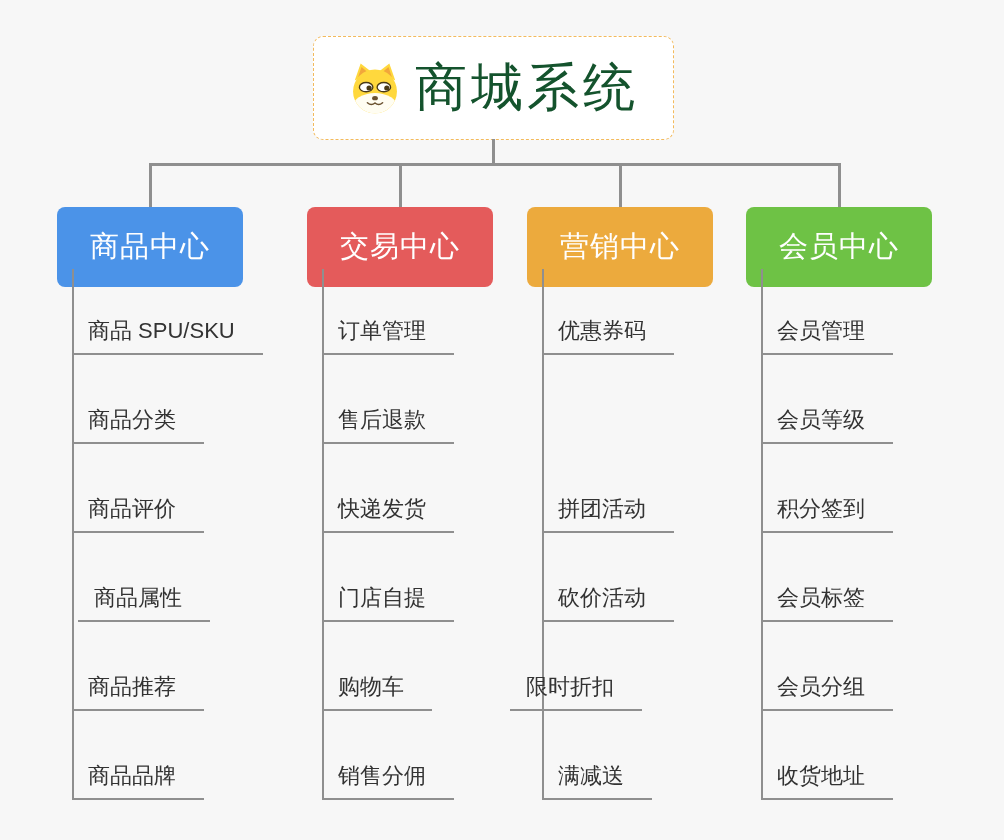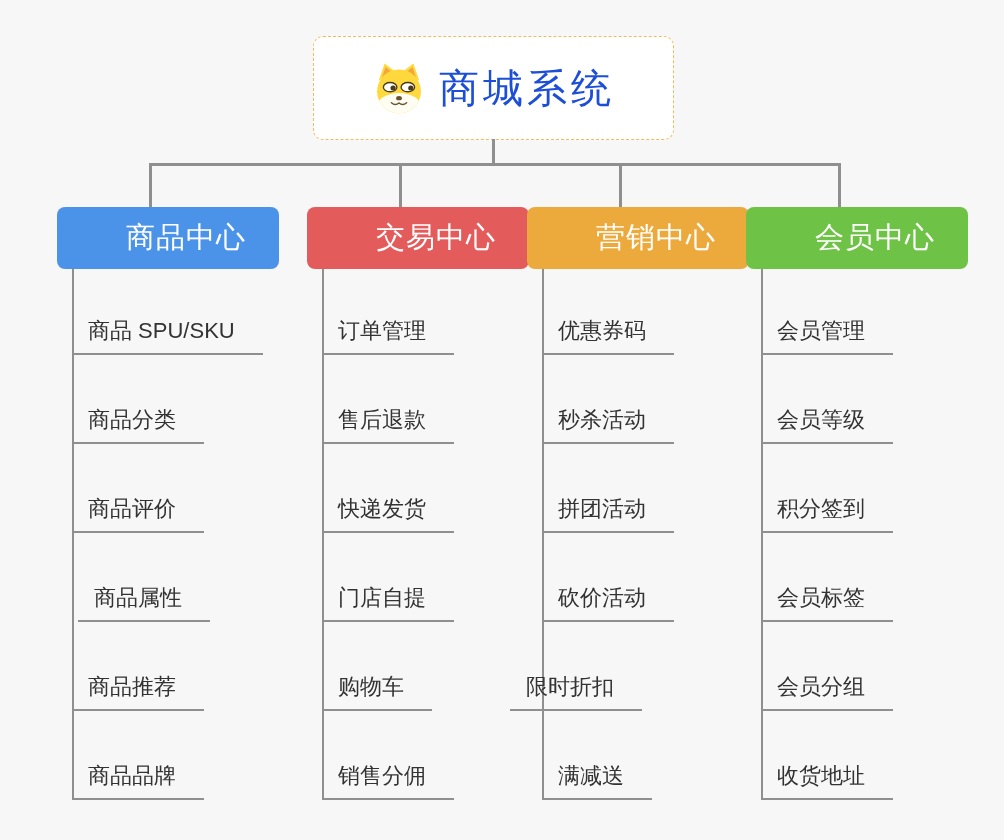--- a/index.html
+++ b/index.html
@@ -28,39 +28,38 @@
     box-sizing: border-box;
     background: #ffffff;
     border: 1px dashed #f3ba5c;
     border-radius: 10px;
     display: flex;
     align-items: center;
     justify-content: center;
     gap: 13px;
   }
   .root-title {
-    font-size: 40px;
+    font-size: 52px;
     letter-spacing: 4px;
-    color: #1d4ed8;
+    color: #14532d;
     white-space: nowrap;
   }
   .branch-box {
     position: absolute;
     top: 207px;
     width: 186px;
-    height: 62px;
+    height: 80px;
     border-radius: 8px;
     display: flex;
     align-items: center;
     justify-content: center;
     color: #ffffff;
     font-size: 29px;
     letter-spacing: 1px;
     white-space: nowrap;
-    padding-left: 36px;
   }
   .item {
     position: absolute;
     height: 42px;
     box-sizing: border-box;
     border-bottom: 2px solid #8f8f8f;
     padding: 0 28px 7px 16px;
     display: flex;
     align-items: flex-end;
     font-size: 22px;
@@ -119,21 +118,20 @@
     <div class="item" style="left: 322px; top: 402px;">售后退款</div>
     <div class="item" style="left: 322px; top: 491px;">快递发货</div>
     <div class="item" style="left: 322px; top: 580px;">门店自提</div>
     <div class="item" style="left: 322px; top: 669px;">购物车</div>
     <div class="item" style="left: 322px; top: 758px;">销售分佣</div>
     <div class="branch-box" style="left: 527px; background: rgb(236, 170, 61);">
       <span>营销中心</span>
     </div>
     <div class="line" style="left: 542px; top: 269px; width: 2px; height: 531px;"></div>
     <div class="item" style="left: 542px; top: 313px;">优惠券码</div>
-    <div class="item" style="left: 542px; top: 402px;">秒杀活动</div>
     <div class="item" style="left: 542px; top: 491px;">拼团活动</div>
     <div class="item" style="left: 542px; top: 580px;">砍价活动</div>
     <div class="item" style="left: 510px; top: 669px;">限时折扣</div>
     <div class="item" style="left: 542px; top: 758px;">满减送</div>
     <div class="branch-box" style="left: 746px; background: rgb(110, 194, 69);">
       <span>会员中心</span>
     </div>
     <div class="line" style="left: 761px; top: 269px; width: 2px; height: 531px;"></div>
     <div class="item" style="left: 761px; top: 313px;">会员管理</div>
     <div class="item" style="left: 761px; top: 402px;">会员等级</div>

